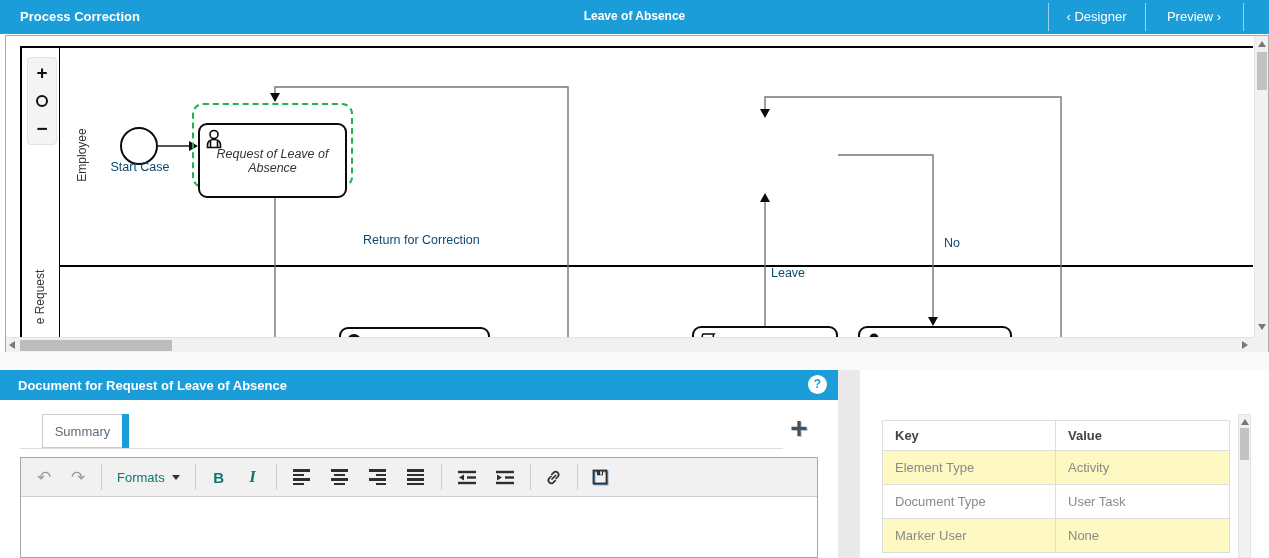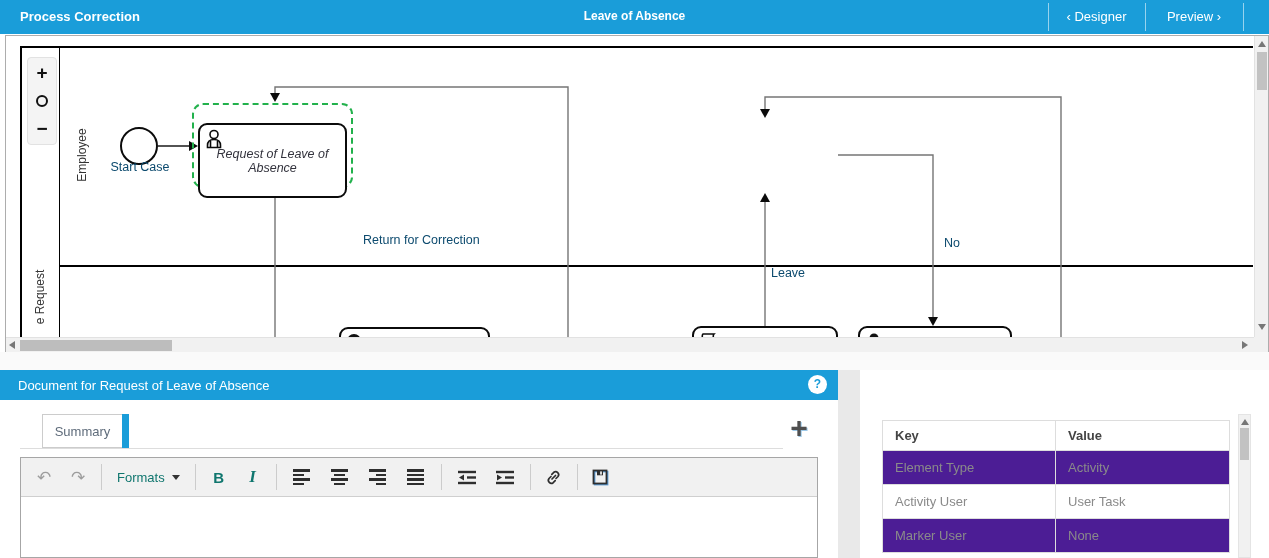--- a/index.html
+++ b/index.html
@@ -43,21 +43,21 @@
   .tri-up    { border-left:4px solid transparent; border-right:4px solid transparent; border-bottom:6px solid #777; }
   .tri-down  { border-left:4px solid transparent; border-right:4px solid transparent; border-top:6px solid #777; }
   .tri-left  { border-top:4px solid transparent; border-bottom:4px solid transparent; border-right:6px solid #777; }
   .tri-right { border-top:4px solid transparent; border-bottom:4px solid transparent; border-left:6px solid #777; }
 
   
   .bottom-bg { position:absolute; left:0; top:352px; width:1269px; height:206px; background:#e9e9e9; }
   .strip-above { position:absolute; left:0; top:352px; width:1269px; height:18px; background:#fafafa; }
   .panel { position:absolute; background:#fff; }
   .panel-header { position:absolute; left:0; top:0; width:100%; height:30px; background:#1a9dd9; }
-  .panel-header .ph-title { position:absolute; left:18px; top:8px; color:#fff; font-weight:normal; font-size:13px; }
+  .panel-header .ph-title { position:absolute; left:18px; top:8px; color:#fff; font-weight:bold; font-size:13px; }
   .help-circle { position:absolute; right:11px; top:5px; width:19px; height:19px; background:#fff; border-radius:50%;
     color:#1a9dd9; font-weight:bold; font-size:12px; text-align:center; line-height:19px; cursor:pointer; }
   .panel-body { position:absolute; left:0; top:30px; right:0; bottom:0; background:#fff; }
 
   
   .tab { position:absolute; left:42px; top:14px; width:80px; height:34px; background:#fff; border:1px solid #ccc;
     border-right:none; color:#5f6c7b; font-size:13px; display:flex; align-items:center; justify-content:center; cursor:pointer; }
   .tab-accent { position:absolute; left:122px; top:14px; width:7px; height:34px; background:#1a9dd9; }
   .tab-underline { position:absolute; left:20px; top:48px; width:763px; height:1px; background:#ddd; }
   .add-tab { position:absolute; left:784px; top:14px; width:30px; height:30px; color:#4f4f4f; font-size:30px;
@@ -77,21 +77,21 @@
   .ital-g { font-family:"Liberation Serif", serif; font-style:italic; font-size:17px; font-weight:bold; }
   .bars { width:17px; display:flex; flex-direction:column; gap:2px; }
   .bars span { height:2.5px; background:#2e2e2e; }
   .editor-content { position:absolute; left:0; top:39px; right:0; bottom:0; background:#fff; cursor:text; }
 
   
   .insp-table { position:absolute; left:22px; top:20px; width:348px; border-collapse:collapse; font-size:13px; }
   .insp-table th, .insp-table td { border:1px solid #ddd; padding:0 12px; height:34px; text-align:left; font-weight:normal; }
   .insp-table th { height:30px; font-weight:bold; color:#444; background:#fff; }
   .insp-table td { color:#8a8a8a; }
-  .insp-table tr.odd td { background:#4c1d95; }
+  .insp-table tr.odd td { background:#fef9c3; }
   .insp-scroll { position:absolute; left:378px; top:14px; width:13px; height:144px; background:#f1f1f1; border:1px solid #e4e4e4; }
   .insp-thumb { position:absolute; left:1px; top:13px; width:9px; height:32px; background:#c2c2c2; }
 
   svg .flow { fill:none; stroke:#757575; stroke-width:1.4; }
   svg .flow-black { fill:none; stroke:#1a1a1a; stroke-width:1.5; }
   svg .ahead { fill:#0b0b0b; }
   svg .bpmn-ic { fill:none; stroke:#0b0b0b; stroke-width:1.6; }
 </style>
 </head>
 <body>
@@ -300,21 +300,21 @@
       <tbody>
           <tr>
         <th style="width:173px;">Key</th>
         <th>Value</th>
       </tr>
       <tr class="odd">
         <td>Element Type</td>
         <td>Activity</td>
       </tr>
       <tr>
-        <td>Activity User</td>
+        <td>Document Type</td>
         <td>User Task</td>
       </tr>
       <tr class="odd">
         <td>Marker User</td>
         <td>None</td>
       </tr>
     </tbody>
       </table>
     <div class="insp-scroll">
       <div class="tri tri-up" style="left:2px; top:4px;"></div>

